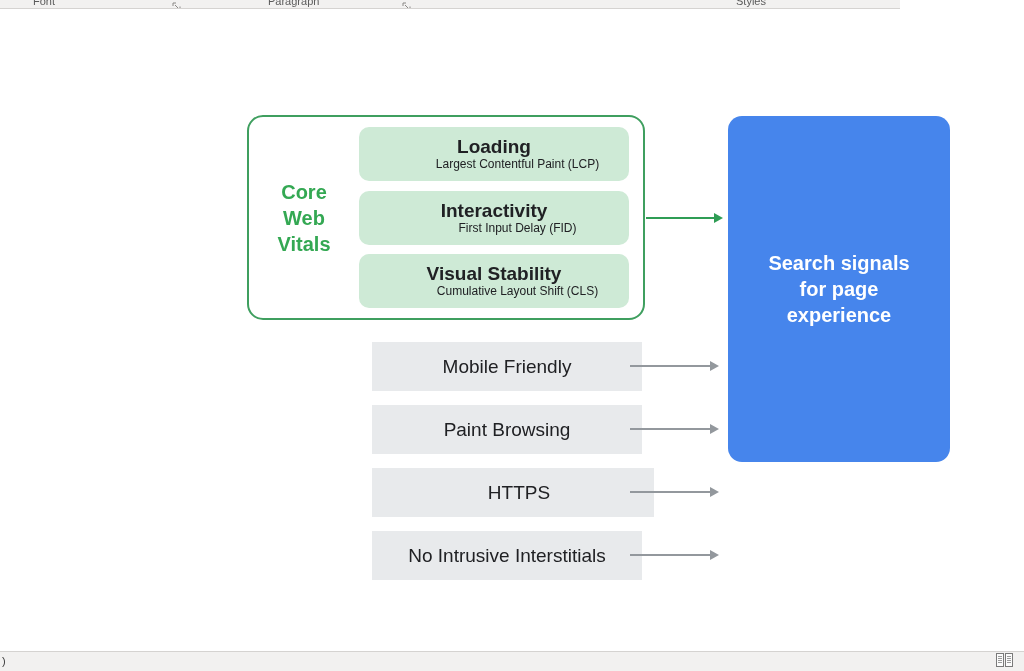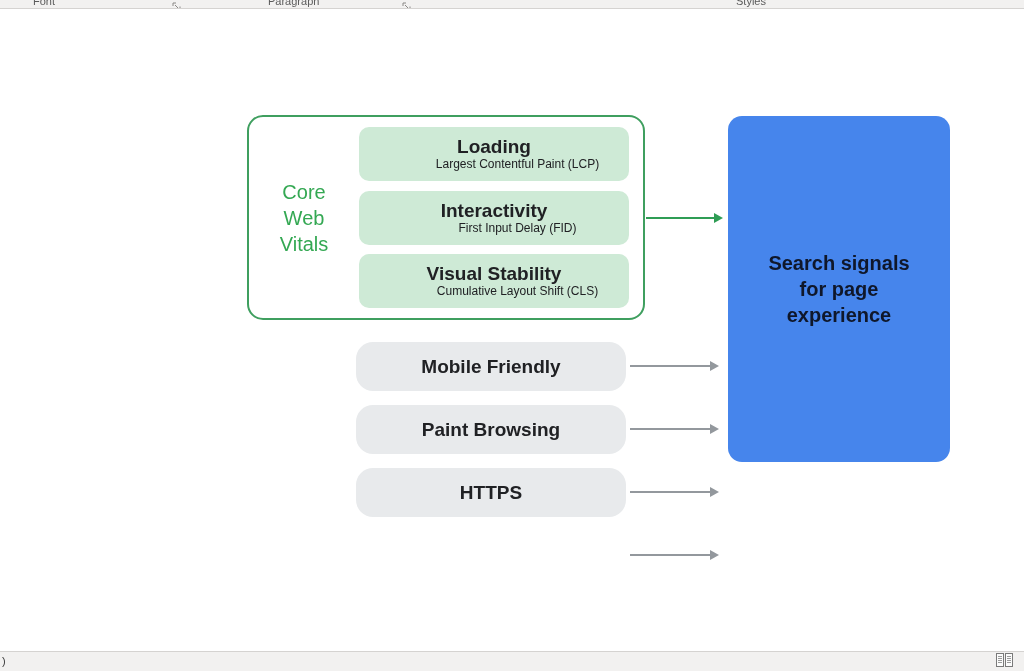--- a/index.html
+++ b/index.html
@@ -3,62 +3,62 @@
 <meta charset="utf-8">
 <style>
   html,body{margin:0;padding:0;}
   body{
     width:1024px;height:671px;position:relative;overflow:hidden;
     background:#ffffff;font-family:"Liberation Sans",sans-serif;
     -webkit-font-smoothing:antialiased;
   }
   
   .ribbon-strip{
-    position:absolute;top:0;left:0;width:1024px;height:8px;
+    position:absolute;top:0;left:0;width:900px;height:8px;
     background:#f2f1f0;border-bottom:1px solid #d5d3d1;overflow:hidden;
   }
   .ribbon-label{
     position:absolute;top:-5px;font-size:11px;color:#5b5b5b;line-height:12px;
     white-space:nowrap;
   }
   .launcher{position:absolute;top:-2px;}
   
   .doc-canvas{position:absolute;top:9px;left:0;width:1024px;height:642px;background:#ffffff;}
   .figure{position:absolute;inset:0;}
   .group-box{
     position:absolute;left:247px;top:106px;width:398px;height:205px;
     box-sizing:border-box;border:2.5px solid var(--green-border);border-radius:16px;
     background:#ffffff;
   }
   .cwv-label{
     position:absolute;left:249px;top:106px;width:110px;height:205px;
     display:flex;align-items:center;justify-content:center;text-align:center;
-    font-size:20px;font-weight:normal;line-height:26px;color:var(--green-text);
+    font-size:20px;font-weight:bold;line-height:26px;color:var(--green-text);
     white-space:pre-line;
   }
   .vital-card{
     position:absolute;left:359px;width:270px;height:54px;
     background:var(--green-fill);border-radius:10px;
     display:flex;flex-direction:column;align-items:center;justify-content:center;
   }
   .vital-card .title{font-size:19px;font-weight:bold;color:var(--text-dark);line-height:21px;}
   .vital-card .subtitle{font-size:12px;color:var(--text-dark);line-height:15px;margin-left:47px;}
   .vital-1{top:118px;} .vital-2{top:182px;} .vital-3{top:245px;}
   .signal-card{
-    position:absolute;left:356px;width:270px;height:49px;
-    background:var(--gray-fill);border-radius:17px;
+    position:absolute;left:372px;width:270px;height:49px;
+    background:var(--gray-fill);border-radius:0;
     display:flex;align-items:center;justify-content:center;
-    font-size:19px;font-weight:bold;color:var(--text-dark);
+    font-size:19px;font-weight:normal;color:var(--text-dark);
   }
-  .signal-1{top:333px;} .signal-2{top:396px;} .signal-3{top:459px;} .signal-4{top:522px;}
+  .signal-1{top:333px;} .signal-2{top:396px;} .signal-3{top:459px;padding-left:12px;} .signal-4{top:522px;}
   .result-box{
     position:absolute;left:728px;top:107px;width:222px;height:346px;
     background:var(--blue-fill);border-radius:14px;
     display:flex;align-items:center;justify-content:center;text-align:center;
-    color:#0f172a;font-size:20px;font-weight:bold;line-height:26px;white-space:pre-line;
+    color:#ffffff;font-size:20px;font-weight:bold;line-height:26px;white-space:pre-line;
   }
   
   .arrow{position:absolute;height:2px;}
   .arrow::after{
     content:"";position:absolute;right:-9px;top:-4px;
     border-top:5px solid transparent;border-bottom:5px solid transparent;
     border-left:9px solid;
   }
   .arrow-green{left:646px;top:208px;width:68px;background:var(--arrow-green);}
   .arrow-green::after{border-left-color:var(--arrow-green);}
@@ -117,20 +117,21 @@
       <span class="subtitle">First Input Delay (FID)</span>
     </div>
     <div class="vital-card vital-3">
       <span class="title">Visual Stability</span>
       <span class="subtitle">Cumulative Layout Shift (CLS)</span>
     </div>
 
     <div class="signal-card signal-1">Mobile Friendly</div>
     <div class="signal-card signal-2">Paint Browsing</div>
     <div class="signal-card signal-3">HTTPS</div>
+    <div class="signal-card signal-4">No Intrusive Interstitials</div>
 
     <div class="arrow arrow-green"></div>
     <div class="arrow arrow-gray ag-1"></div>
     <div class="arrow arrow-gray ag-2"></div>
     <div class="arrow arrow-gray ag-3"></div>
     <div class="arrow arrow-gray ag-4"></div>
 
     <div class="result-box">Search signals
 for page
 experience</div>

